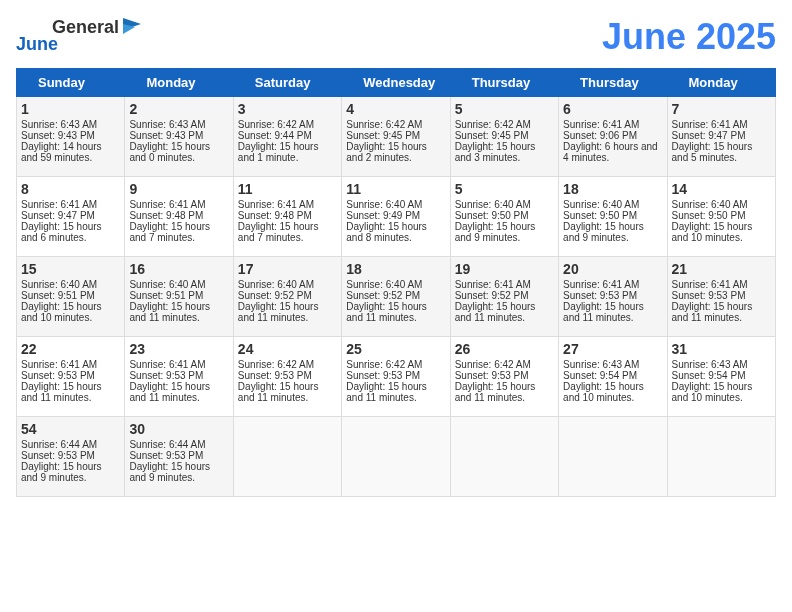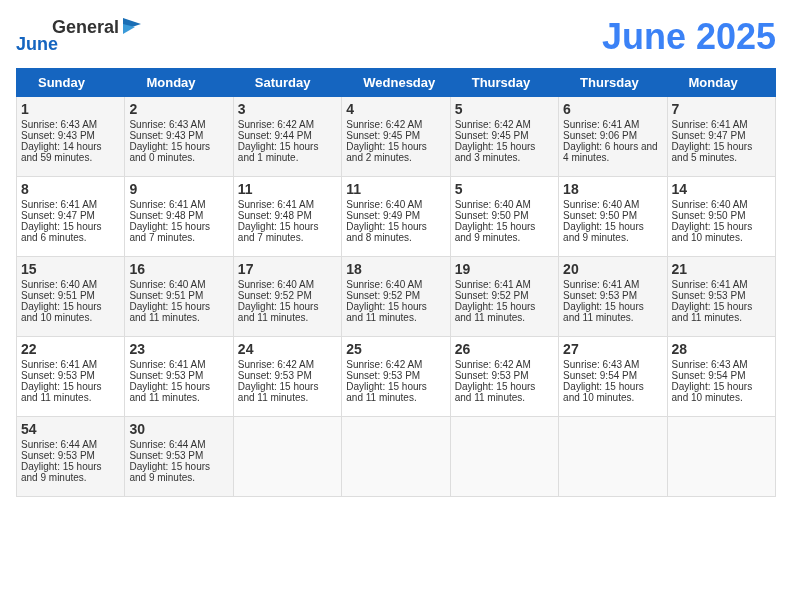--- a/index.html
+++ b/index.html
@@ -286,21 +286,21 @@
           <div>Sunset: 9:53 PM</div>
           <div>Daylight: 15 hours and 11 minutes.</div>
         </td>
         <td>
           <span class="day-num">27</span>
           <div>Sunrise: 6:43 AM</div>
           <div>Sunset: 9:54 PM</div>
           <div>Daylight: 15 hours and 10 minutes.</div>
         </td>
         <td>
-          <span class="day-num">28</span>
+          <span class="day-num">31</span>
           <div>Sunrise: 6:43 AM</div>
           <div>Sunset: 9:54 PM</div>
           <div>Daylight: 15 hours and 10 minutes.</div>
         </td>
       </tr>
       <tr>
         <td>
           <span class="day-num">54</span>
           <div>Sunrise: 6:44 AM</div>
           <div>Sunset: 9:53 PM</div>

